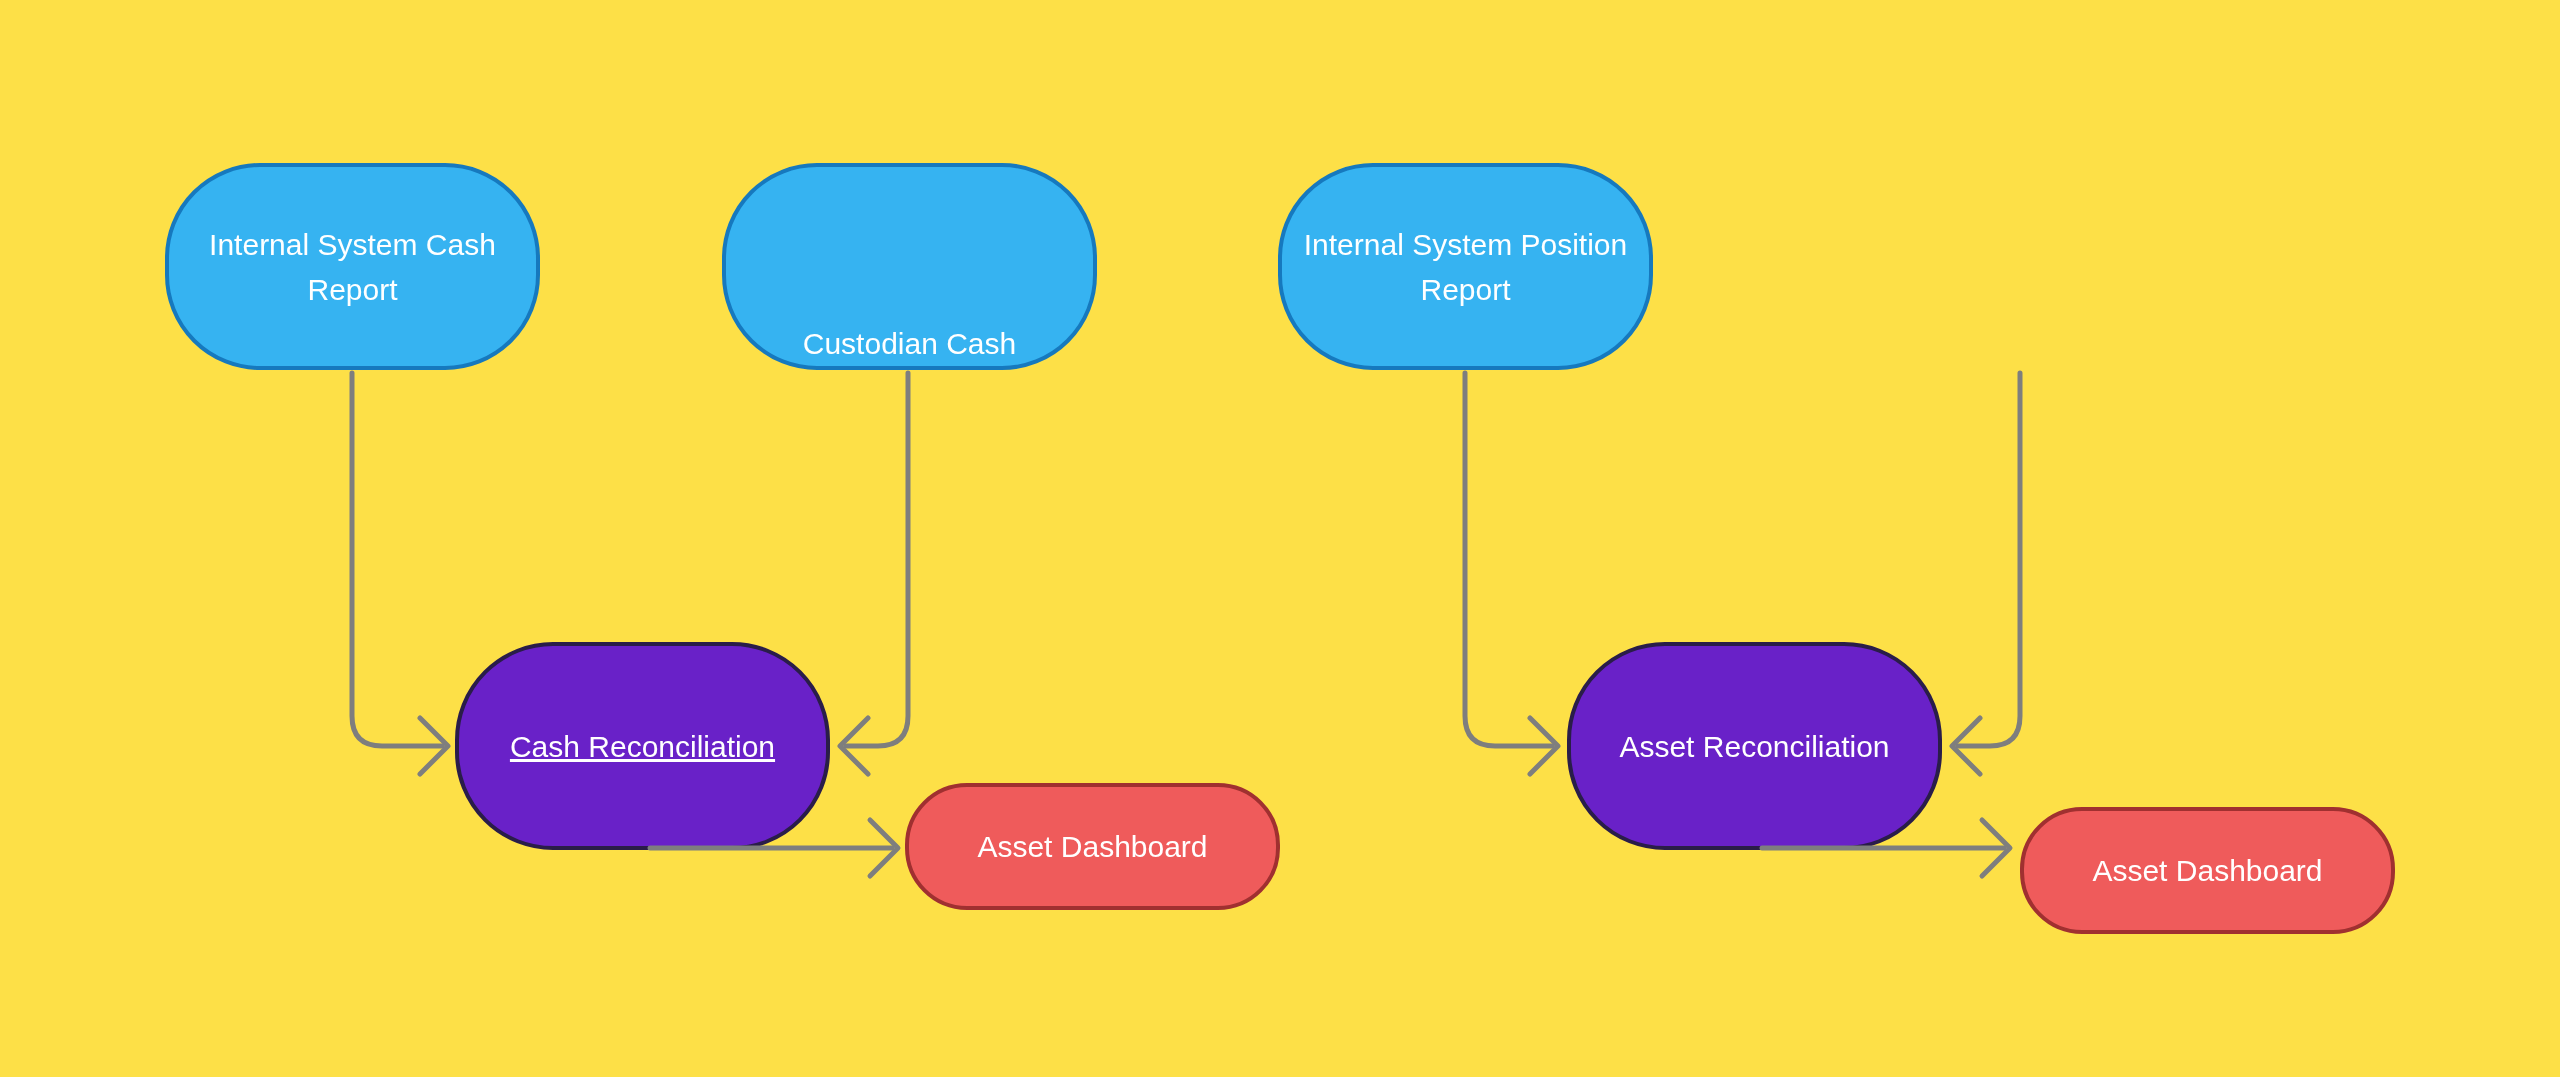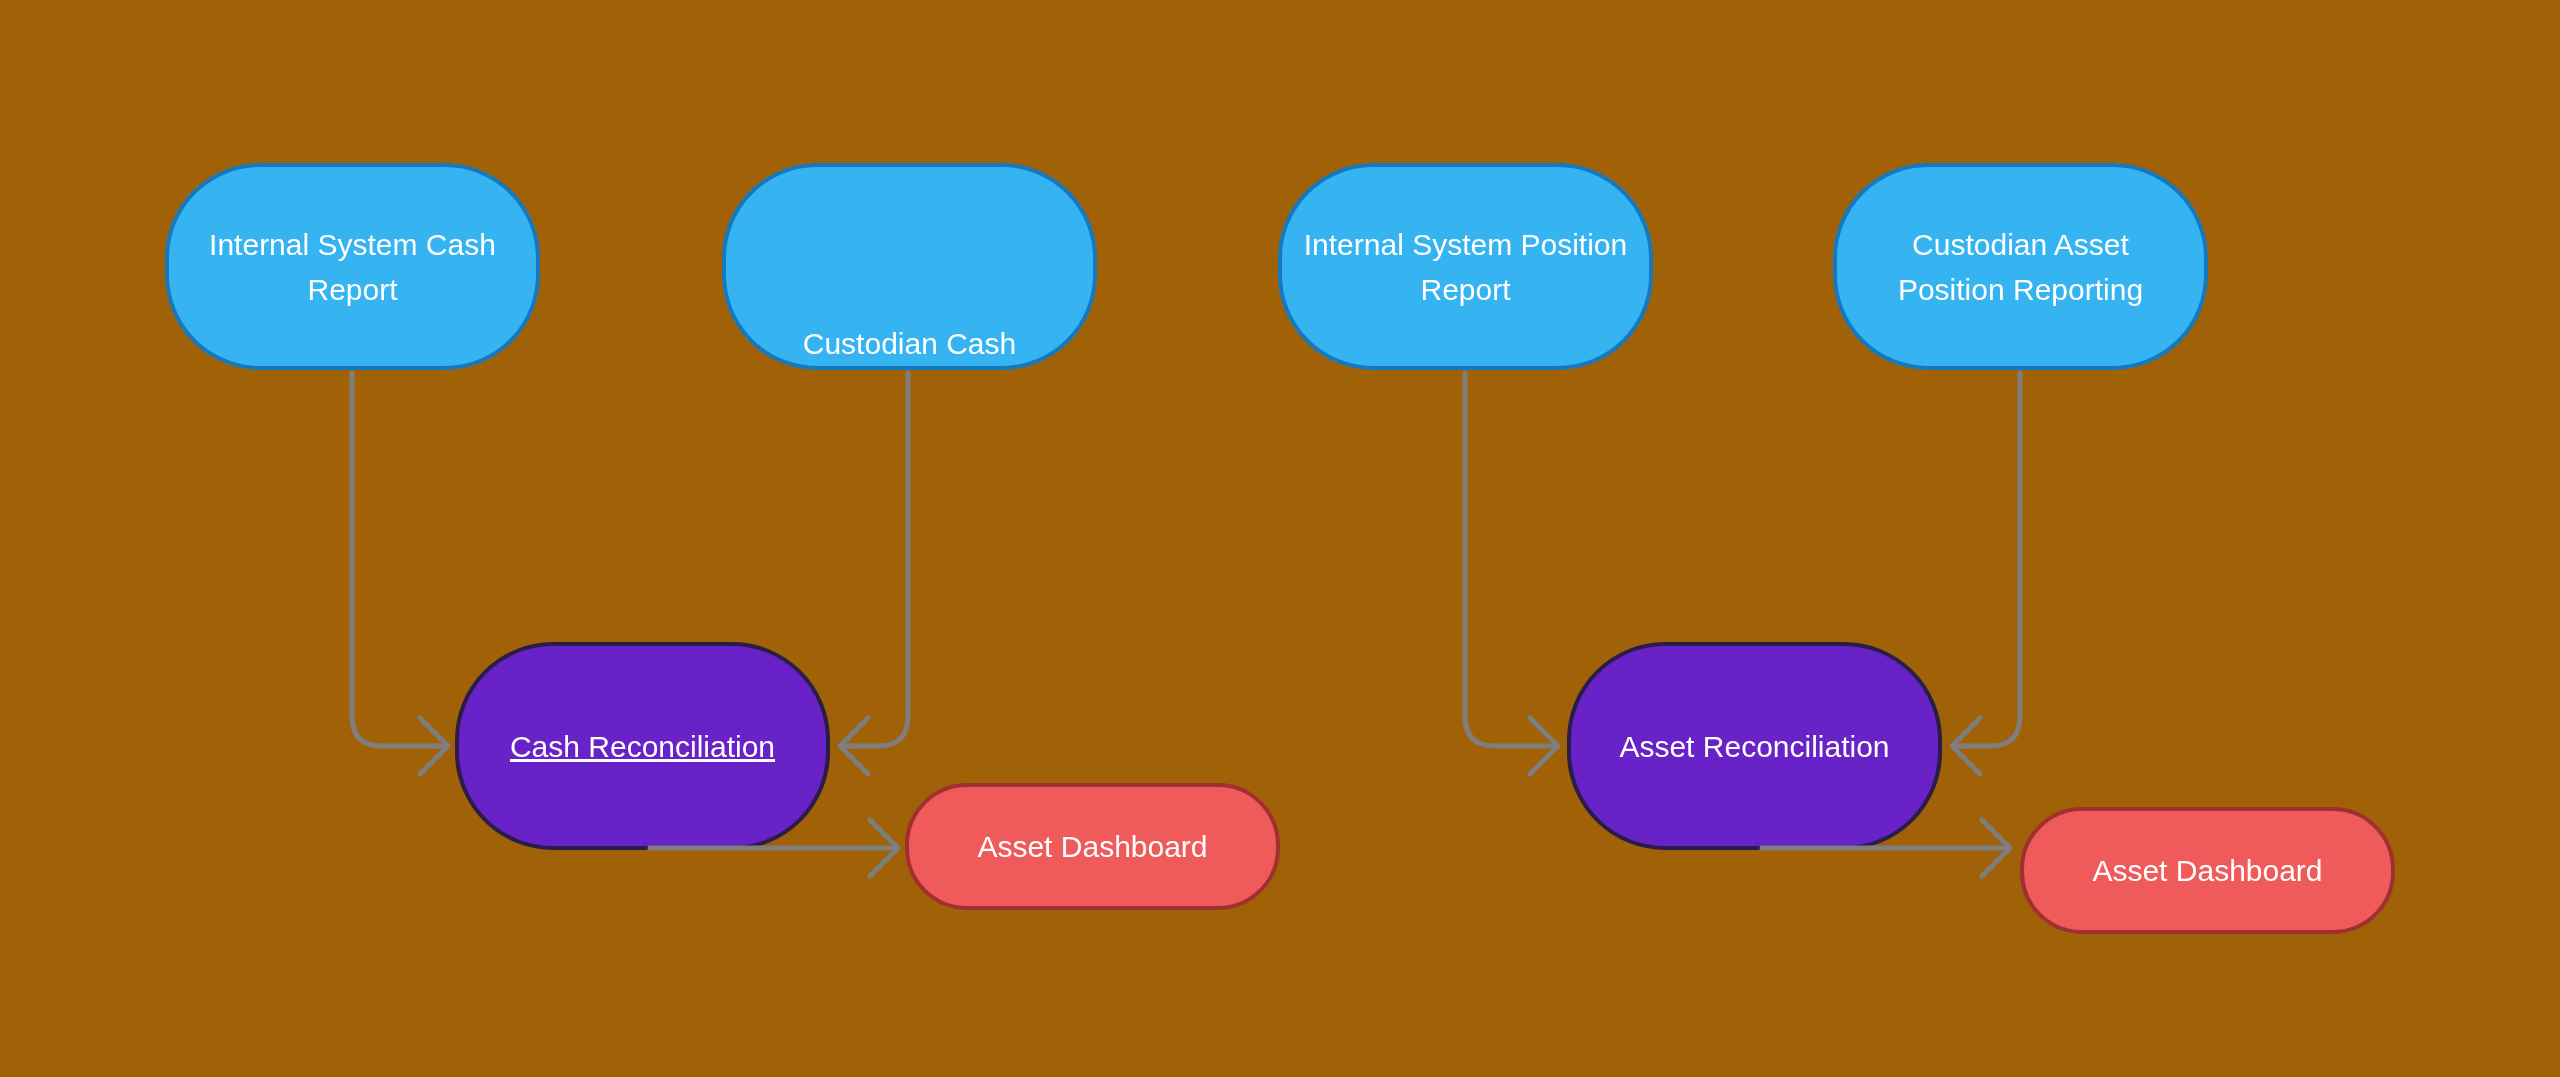--- a/index.html
+++ b/index.html
@@ -4,21 +4,21 @@
 <style>
   html, body {
     margin: 0;
     padding: 0;
     background: #FCFBFA;
   }
   .canvas {
     position: relative;
     width: 2560px;
     height: 1077px;
-    background: #a16207;
+    background: #fde047;
     overflow: hidden;
     font-family: "Liberation Sans", "DejaVu Sans", sans-serif;
   }
   .node {
     position: absolute;
     box-sizing: border-box;
     display: flex;
     align-items: center;
     justify-content: center;
     text-align: center;
@@ -83,23 +83,20 @@
   </div>
 
   <div class="node blue" id="node-custodian-cash">
     <span>Custodian Cash</span>
   </div>
 
   <div class="node blue" id="node-internal-system-position-report">
     <span>Internal System Position Report</span>
   </div>
 
-  <div class="node blue" id="node-custodian-asset-position-reporting">
-    <span>Custodian Asset Position Reporting</span>
-  </div>
 
   <div class="node purple" id="node-cash-reconciliation">
     <span>Cash Reconciliation</span>
   </div>
 
   <div class="node purple" id="node-asset-reconciliation">
     <span>Asset Reconciliation</span>
   </div>
 
   <div class="node red" id="node-cash-dashboard">

